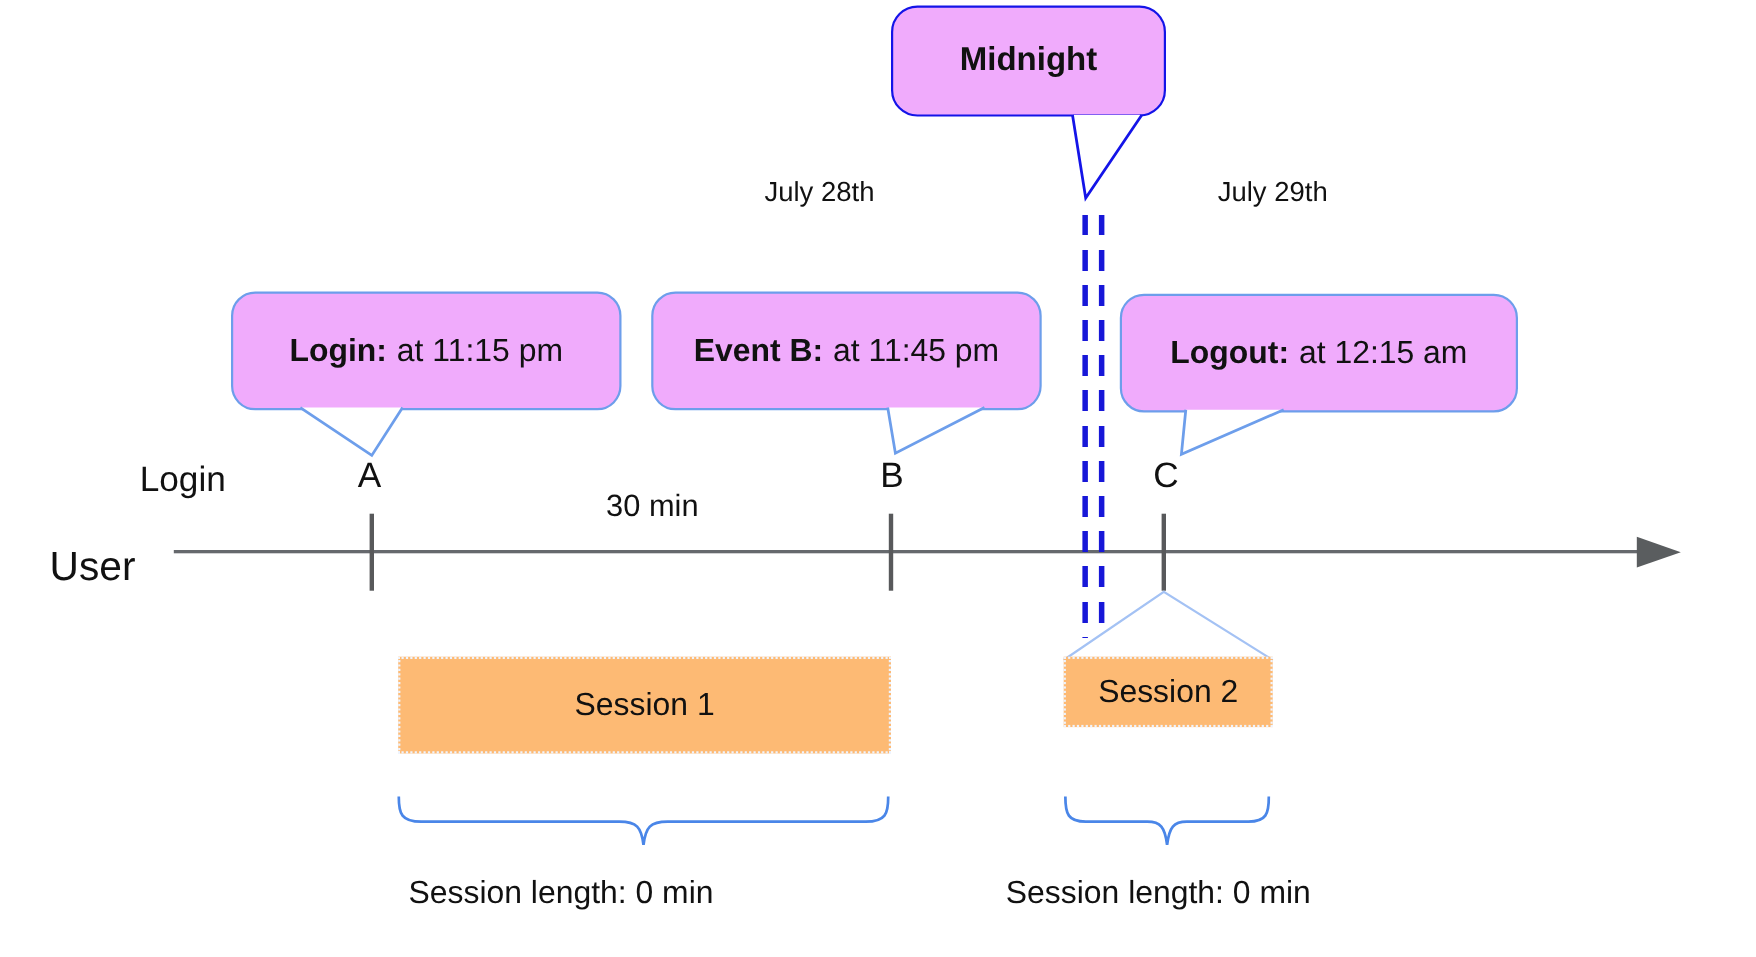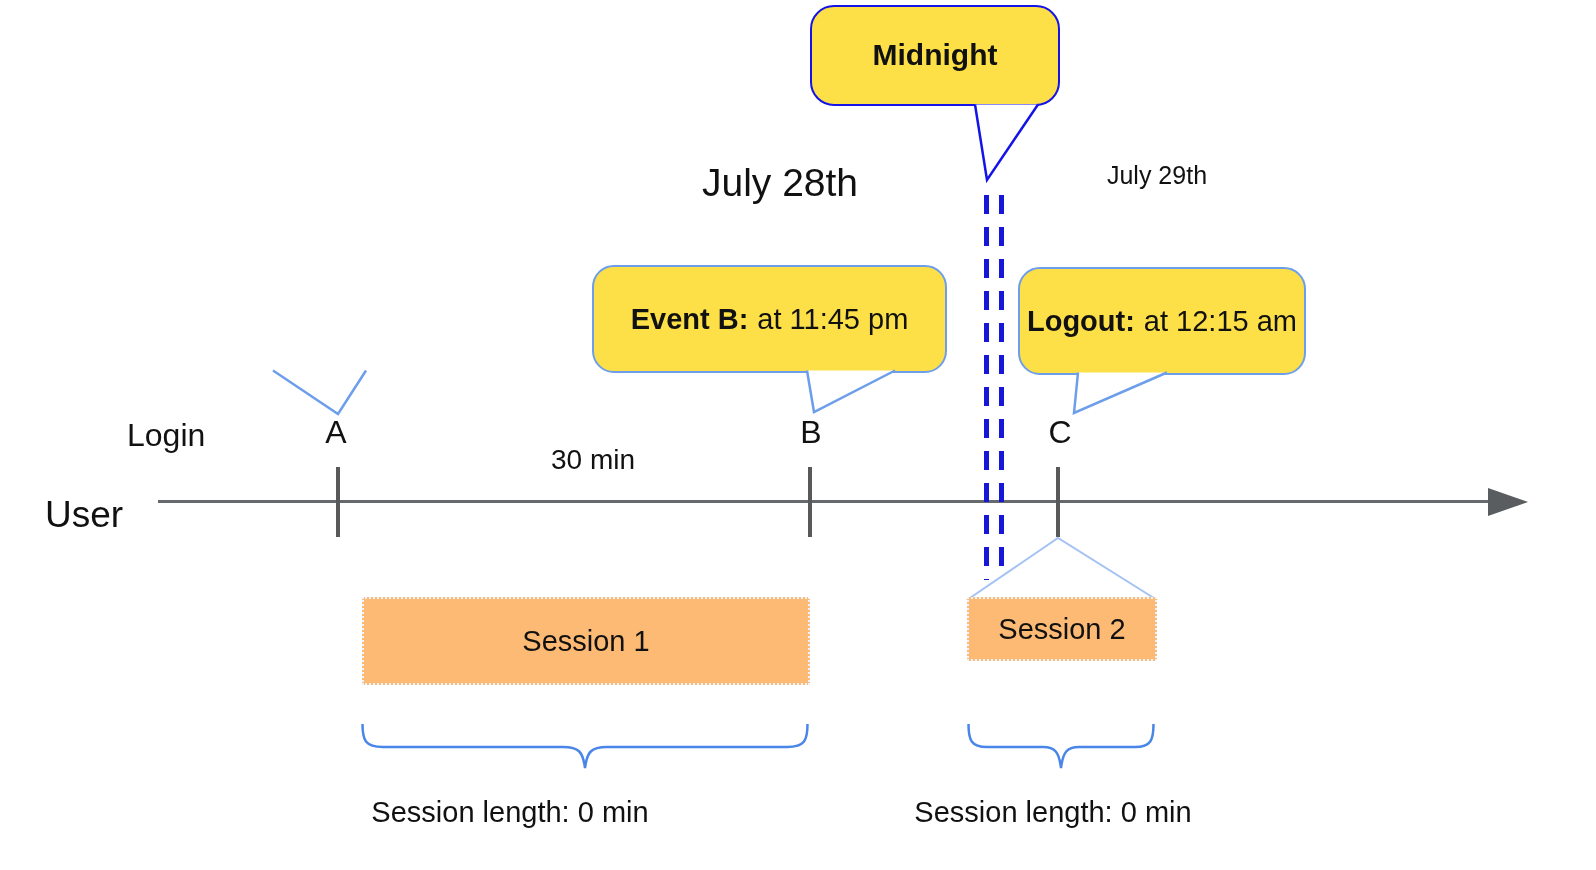--- a/index.html
+++ b/index.html
@@ -7,21 +7,21 @@
     position:relative; width:1596px; height:870px; overflow:hidden;
     background:#ffffff; color:#111;
     font-family:"Liberation Sans","DejaVu Sans",sans-serif;
   }
   .abs { position:absolute; }
   .txt { line-height:1.15; white-space:nowrap; color:#111; }
   .center { text-align:center; }
 
   
   .callout {
-    position:absolute; box-sizing:border-box; background:#fde047;
+    position:absolute; box-sizing:border-box; background:#f0abfc;
     border:2.5px solid #6d9eeb; border-radius:22px;
     display:flex; align-items:center; justify-content:center;
     font-size:29px; gap:9px;
   }
   .callout .lbl { font-weight:bold; }
   .callout.midnight {
     border:2.5px solid #1414e8; border-radius:24px;
     font-size:30px; font-weight:bold;
   }
   .tail { position:absolute; overflow:visible; }
@@ -56,36 +56,40 @@
 
 <div class="canvas">
 
   <div class="callout midnight" style="left:810px; top:5px; width:250px; height:101px;">
     <span class="txt">Midnight</span>
   </div>
   <svg class="tail" style="left:955px; top:103px;" width="100" height="85" viewBox="0 0 100 85">
     <path d="M 20 1.5 L 32 77 L 83 1.5" fill="#ffffff" stroke="#1414e8" stroke-width="2.5"></path>
   </svg>
 
-  <div class="abs txt center" style="left:695px; top:161px; width:170px; font-size:39px;">July 28th</div>
+  <div class="abs txt center" style="left:660px; top:161px; width:170px; font-size:25px;">July 28th</div>
   <div class="abs txt center" style="left:1072px; top:161px; width:170px; font-size:25px;">July 29th</div>
 
+  <div class="callout" style="left:210px; top:265px; width:355px; height:108px;">
+    <span class="lbl">Login:</span>
+    <span>at 11:15 pm</span>
+  </div>
   <svg class="tail" style="left:260px; top:369px;" width="115" height="50" viewBox="0 0 115 50">
     <path d="M 13 1.5 L 78 45 L 106 1.5" fill="#ffffff" stroke="#6d9eeb" stroke-width="2.5"></path>
   </svg>
 
   <div class="callout" style="left:592px; top:265px; width:355px; height:108px;text-align:center;">
     <span class="lbl">Event B:</span>
     <span>at 11:45 pm</span>
   </div>
   <svg class="tail" style="left:798px; top:369px;" width="105" height="48" viewBox="0 0 105 48">
     <path d="M 9 1.5 L 16 43 L 97 1.5" fill="#ffffff" stroke="#6d9eeb" stroke-width="2.5"></path>
   </svg>
 
-  <div class="callout" style="left:1018px; top:267px; width:288px; height:108px;">
+  <div class="callout" style="left:1018px; top:267px; width:362px; height:108px;">
     <span class="lbl">Logout:</span>
     <span>at 12:15 am</span>
   </div>
   <svg class="tail" style="left:1055px; top:371px;" width="120" height="46" viewBox="0 0 120 46">
     <path d="M 23 1.5 L 19 42 L 112 1.5" fill="#ffffff" stroke="#6d9eeb" stroke-width="2.5"></path>
   </svg>
 
   <div class="abs txt" style="left:127px; top:417px; font-size:32px;">Login</div>
   <div class="abs txt center" style="left:314px; top:414px; width:44px; font-size:32px;">A</div>
   <div class="abs txt center" style="left:789px; top:414px; width:44px; font-size:32px;">B</div>

